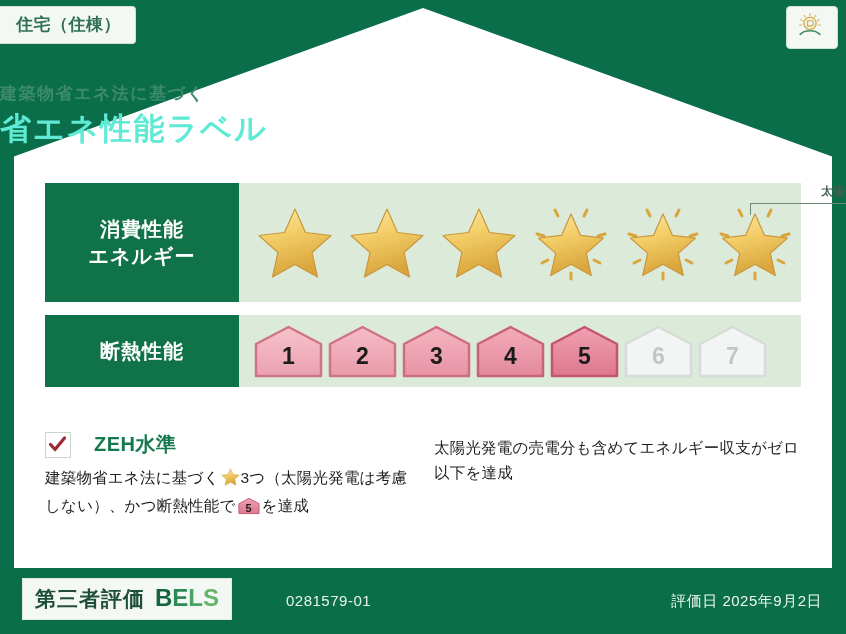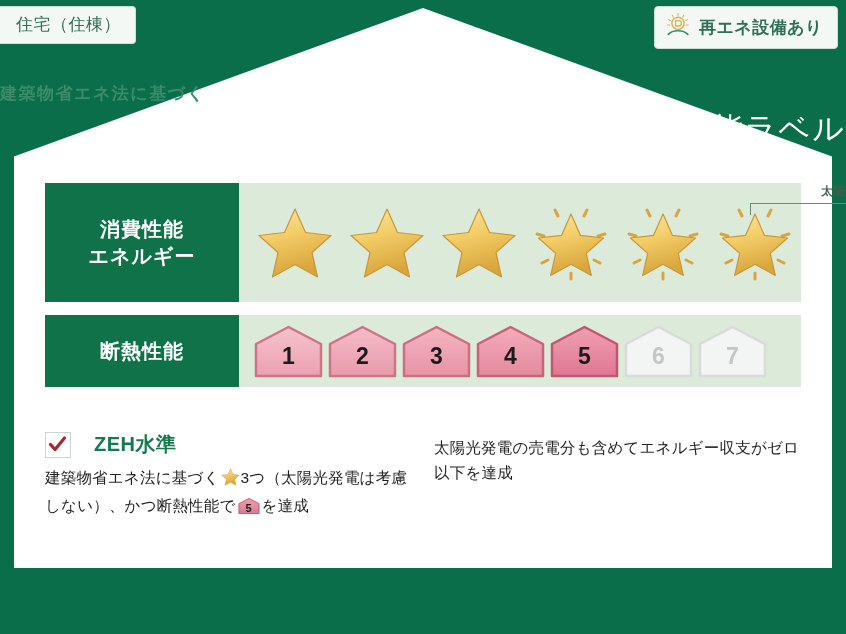--- a/index.html
+++ b/index.html
@@ -30,42 +30,42 @@
   
   .tag-left{
     position:absolute;left:0px;top:6px;
     background:#f4f8f5;border:1px solid #cfe0d6;
     padding:6px 14px 7px 16px;
     border-left:none;
     border-radius:0 4px 4px 0;
     z-index:12;
   }
   .tag-left span{
-    font-size:17px;font-weight:normal;color:#2f6f56;letter-spacing:.5px;
+    font-size:17px;font-weight:bold;color:#2f6f56;letter-spacing:.5px;
   }
   
   .tag-right{
     position:absolute;right:8px;top:6px;
     background:#f4f8f5;border:1px solid #cfe0d6;
     padding:5px 14px 6px 10px;
     border-radius:4px;
     display:flex;align-items:center;gap:8px;
     z-index:12;
   }
   .tag-right .lbl{font-size:17px;font-weight:bold;color:#2f6f56;letter-spacing:.5px;}
 
   
   .subtitle{
     position:absolute;left:0;right:0;top:82px;
     font-size:17px;font-weight:bold;color:#3d8b6a;letter-spacing:1.5px;
     z-index:10;
   }
   .title{
-    position:absolute;left:0;right:0;top:108px;text-align:right;
-    font-size:31px;font-weight:normal;color:#ffffff;letter-spacing:2px;
+    position:absolute;left:0;right:0;top:108px;text-align:left;
+    font-size:31px;font-weight:bold;color:#5eead4;letter-spacing:2px;
     z-index:10;
   }
 
   
   .row{
     position:absolute;display:flex;align-items:stretch;
     z-index:10;
   }
   .row-label{
     width:194px;background:#0f7249;
@@ -193,21 +193,20 @@
           <line x1="23.3" y1="13" x2="21.2" y2="13"></line>
           <line x1="7.3" y1="3.2" x2="8.2" y2="5.1"></line>
           <line x1="3.6" y1="7.6" x2="5.4" y2="8.7"></line>
           <line x1="2.7" y1="13" x2="4.8" y2="13"></line>
         </g>
         <circle cx="13" cy="11.3" r="6.1" fill="none" stroke="#d9b45a" stroke-width="1.5"></circle>
         <path d="M10.6 8.6 h3.1 a2.7 2.7 0 0 1 0 5.4 h-3.1 z" fill="none" stroke="#d9b45a" stroke-width="1.4"></path>
         <path d="M3.2 22.4 C7.5 17.6 18.5 17.6 22.8 22.4" fill="none" stroke="#3d8b6a" stroke-width="1.6" stroke-linecap="round"></path>
       </svg>
     </span>
-    <span class="lbl">再エネ設備あり</span>
   </div>
 
   <div class="subtitle">建築物省エネ法に基づく</div>
   <div class="title">省エネ性能ラベル</div>
 
   <div class="row" id="energy-row">
     <div class="row-label">
       <span>消費性能</span>
       <span>エネルギー</span>
     </div>
@@ -402,14 +401,25 @@
             </svg><i>5</i></span><span>を達成</span>
       </div>
     </div>
 
     <div class="col">
       <div class="col-body">太陽光発電の売電分も含めてエネルギー収支がゼロ以下を達成</div>
     </div>
 
   </div>
 
+  <div class="footer">
+    <div class="bels-box">
+      <span class="bels-jp">第三者評価</span>
+      <span class="bels-word"><span class="b1">B</span><span class="b2">E</span><span class="b3">L</span><span class="b4">S</span></span>
+    </div>
+    <div class="bels-no">0281579-01</div>
+    <div class="eval-date">
+      <span>評価日</span>
+      <span>2025年9月2日</span>
+    </div>
+  </div>
 
 </div>
 
 </body></html>

